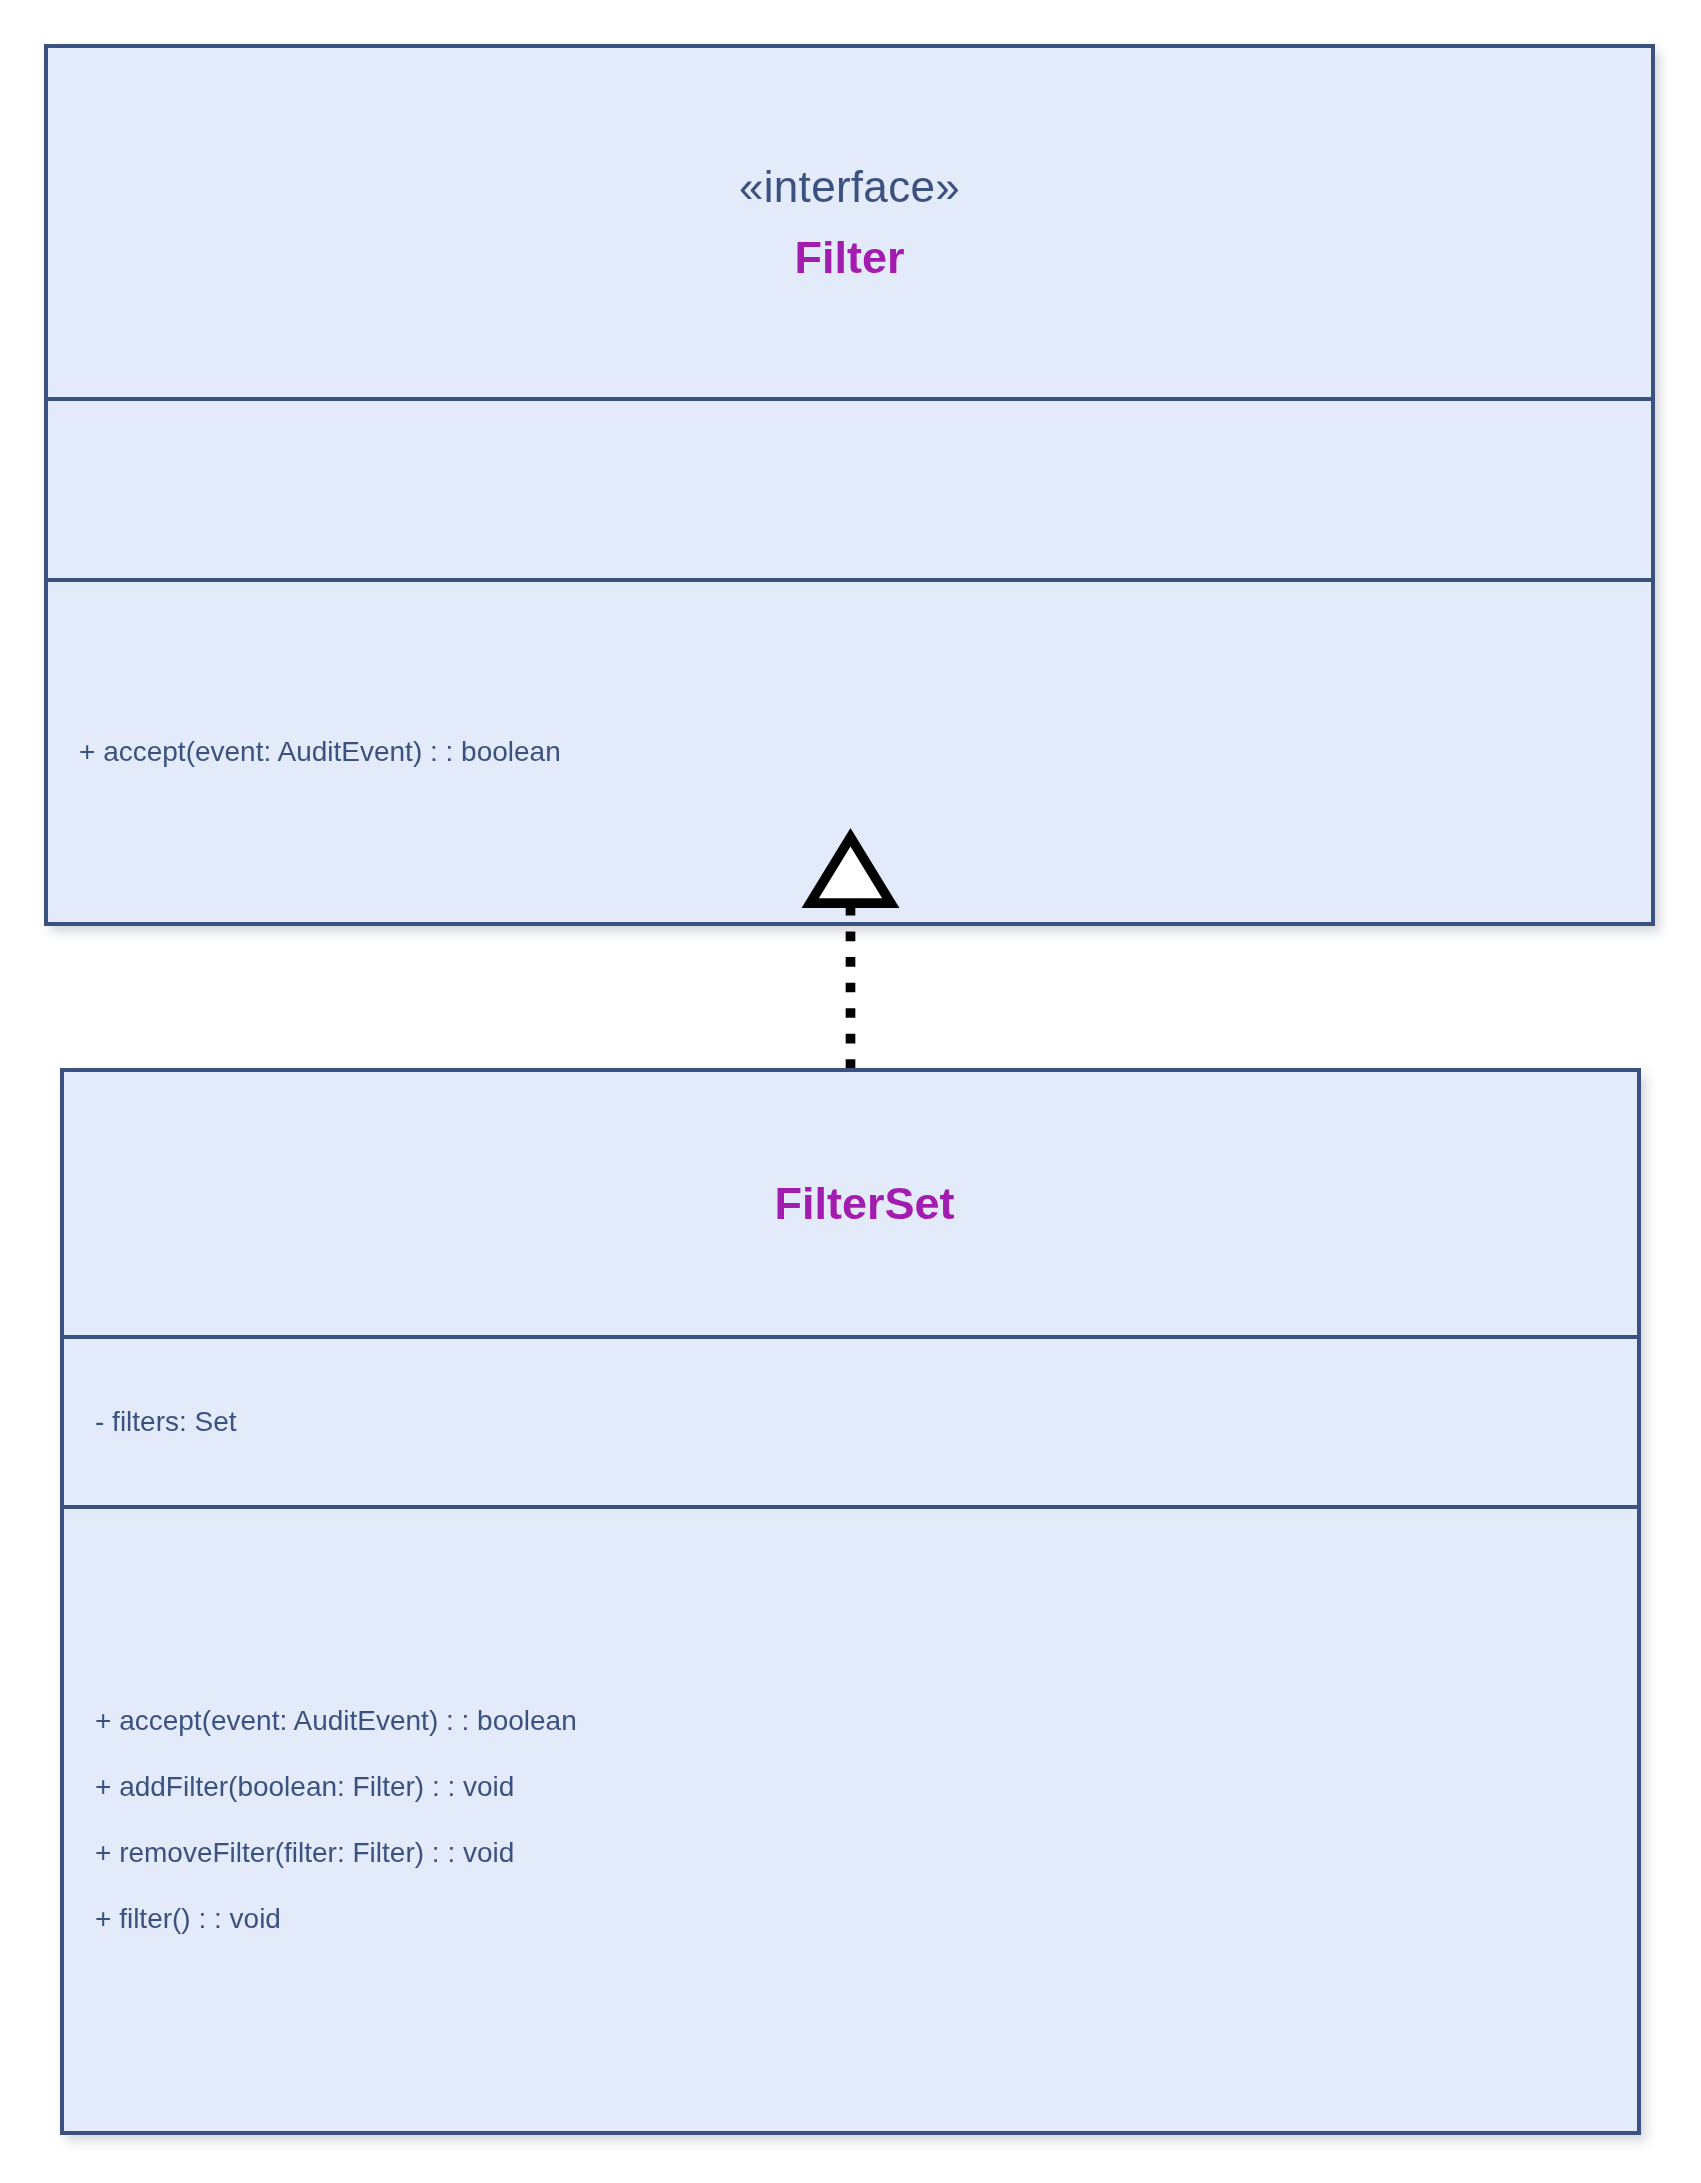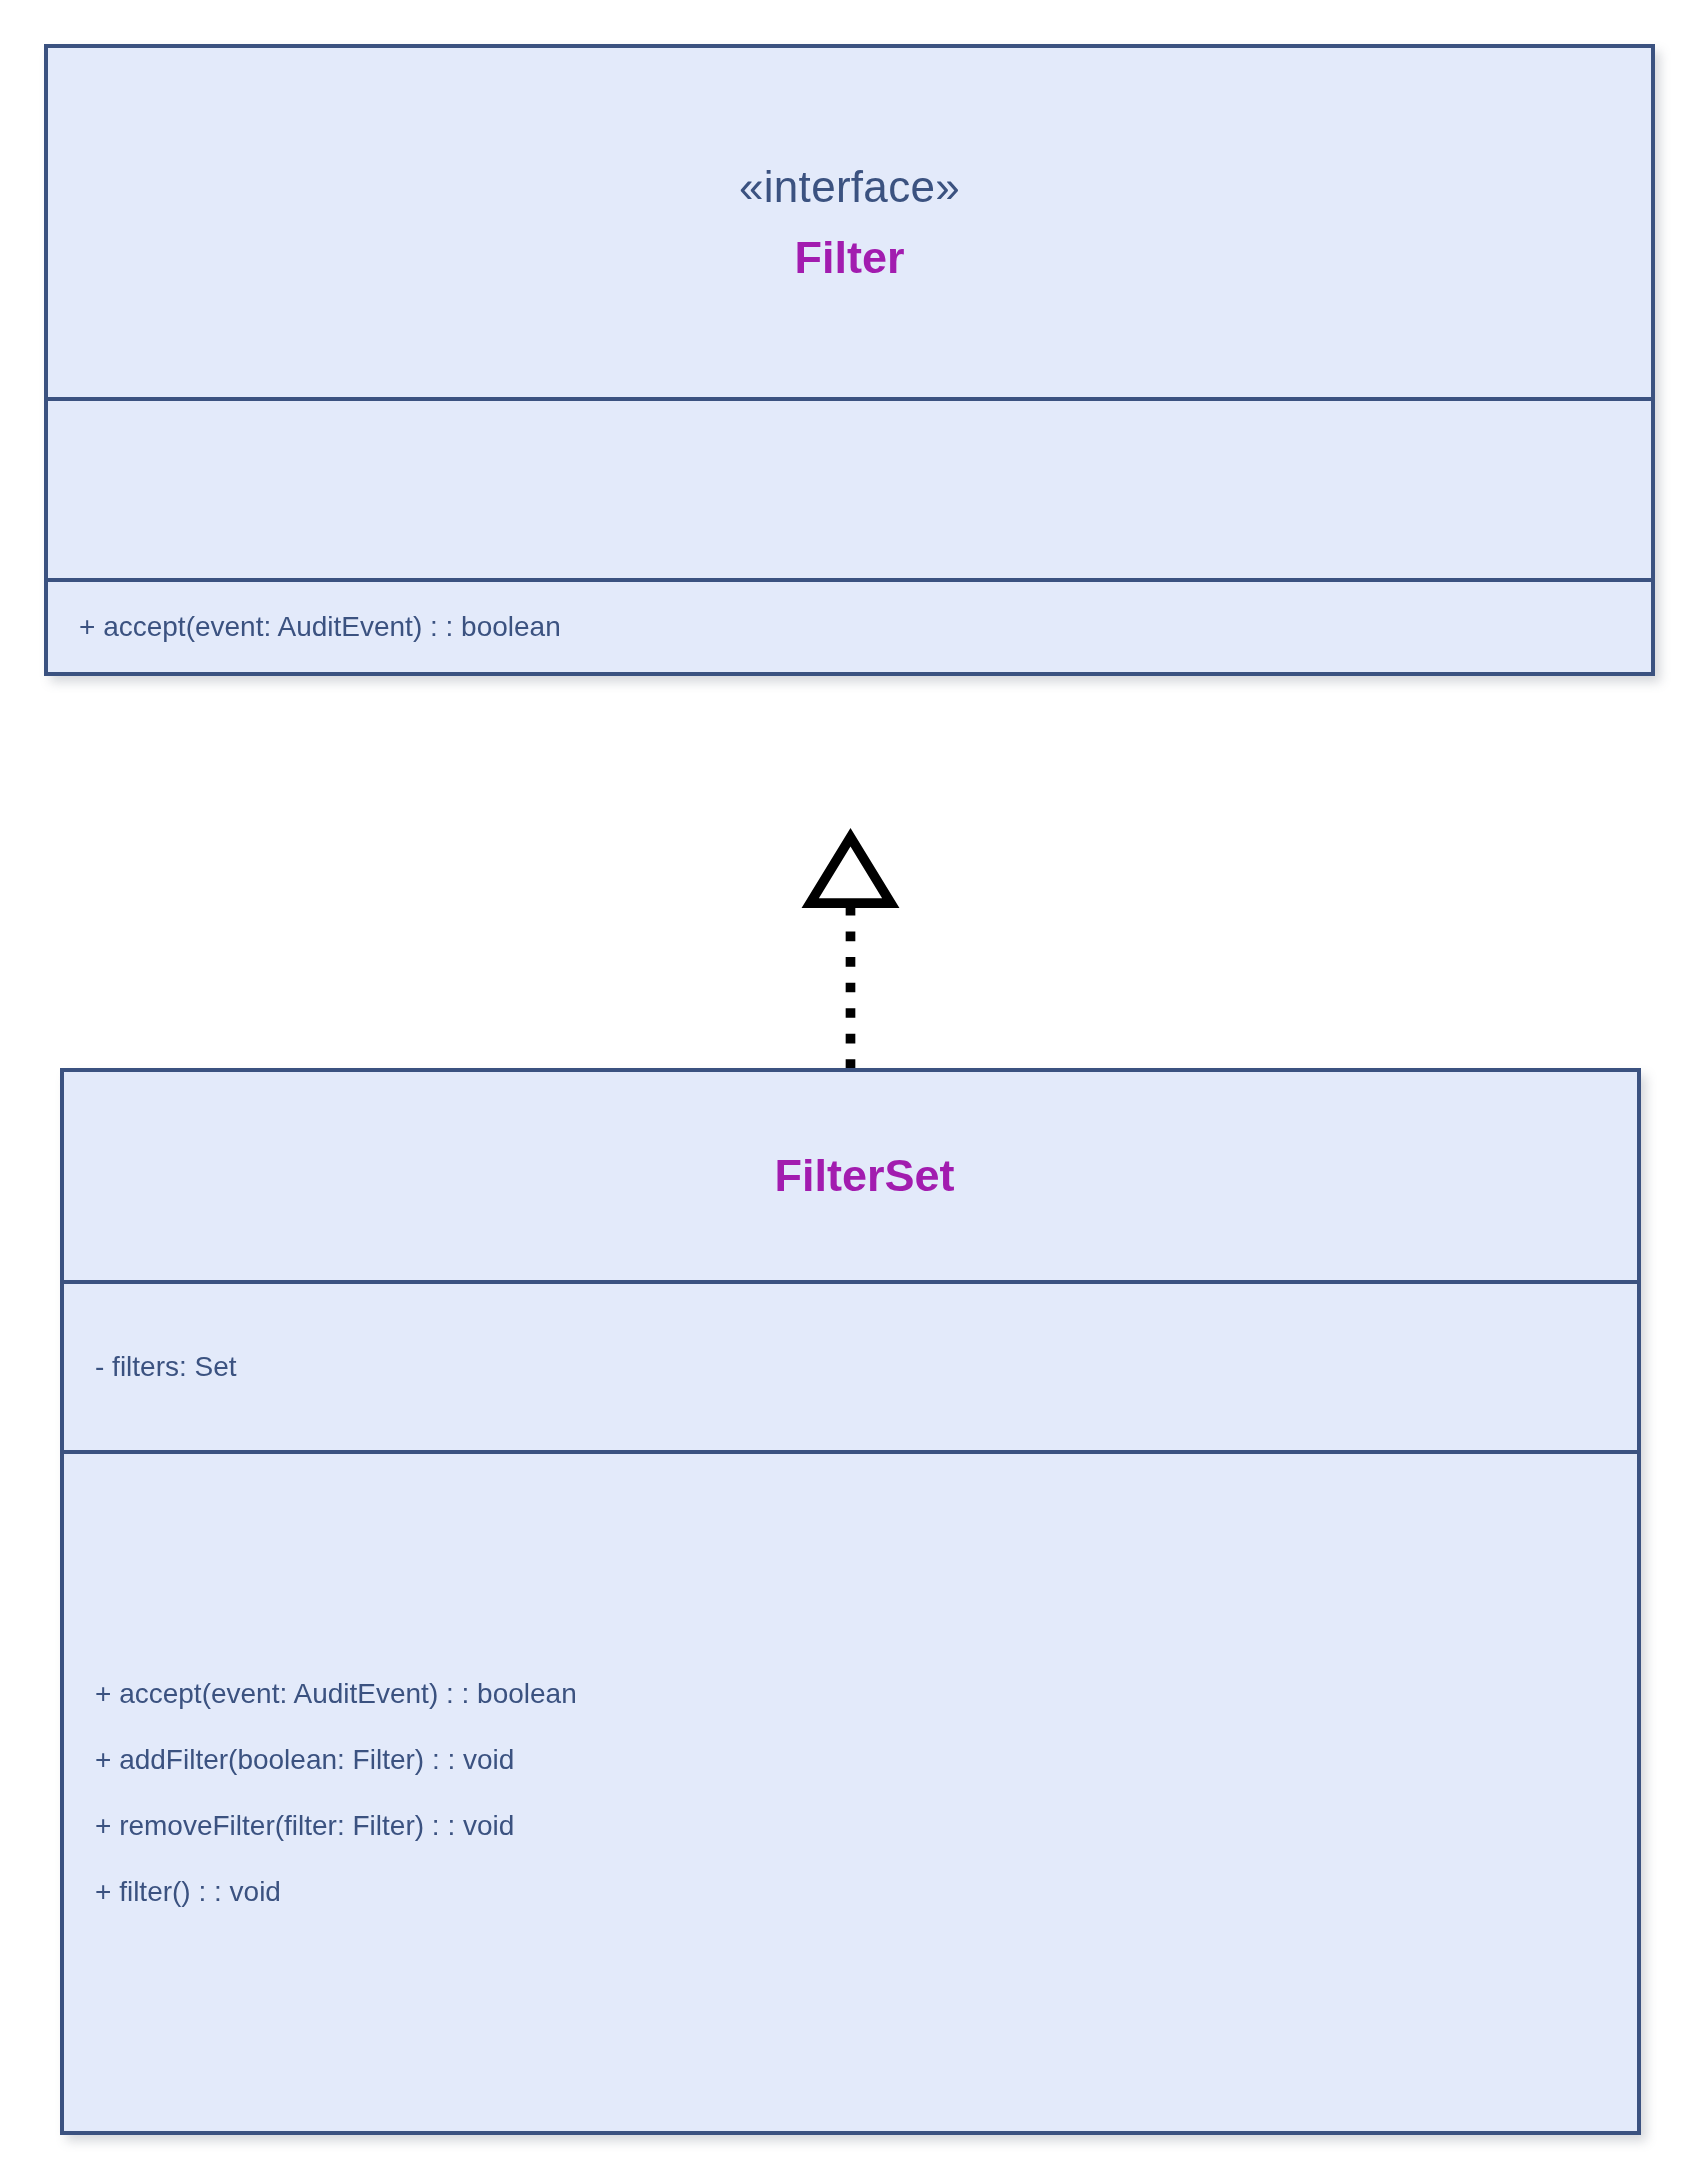--- a/index.html
+++ b/index.html
@@ -81,33 +81,33 @@
 
   .member + .member {
     margin-top: 38px;
   }
 
   
   #filter-class {
     left: 44px;
     top: 44px;
     width: 1611px;
-    height: 632px;
+    height: 882px;
   }
   #filter-class .c-header   { height: 349px; }
   #filter-class .c-attrs    { height: 181px; }
   #filter-class .c-methods  { flex: 1 1 auto; }
 
   #filterset-class {
     left: 60px;
     top: 1068px;
     width: 1581px;
     height: 1067px;
   }
-  #filterset-class .c-header  { height: 208px; margin-left: 28px; }
+  #filterset-class .c-header  { height: 263px; margin-left: 28px; }
   #filterset-class .c-attrs   { height: 170px; }
   #filterset-class .c-methods { flex: 1 1 auto; }
 
   #filterset-class .class-name { margin-top: 0; }
 
   
   #realization {
     position: absolute;
     left: 785px;
     top: 802px;

